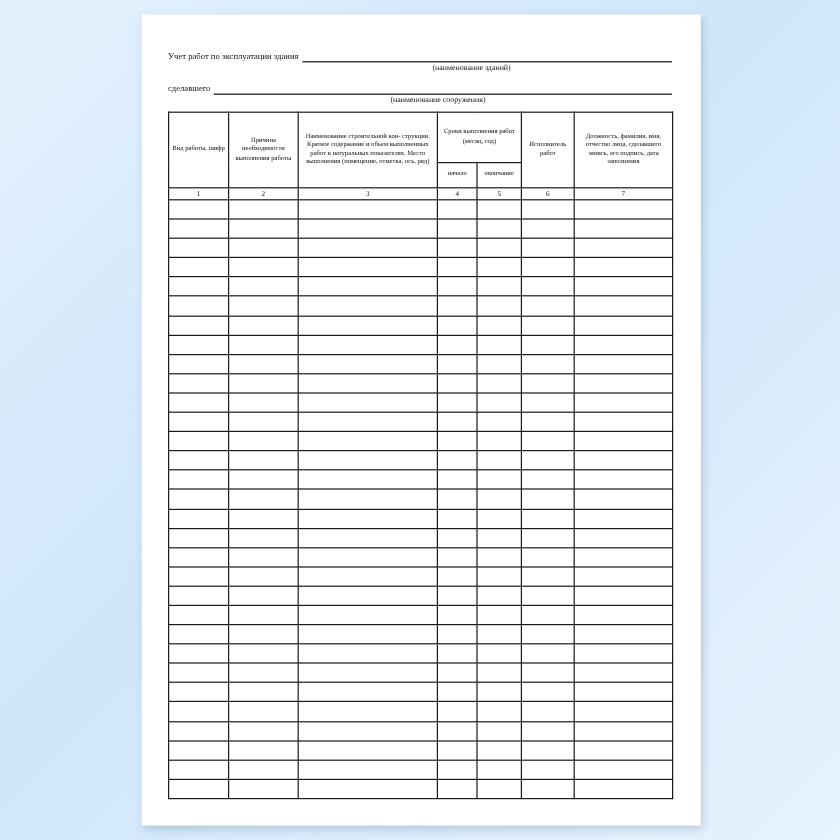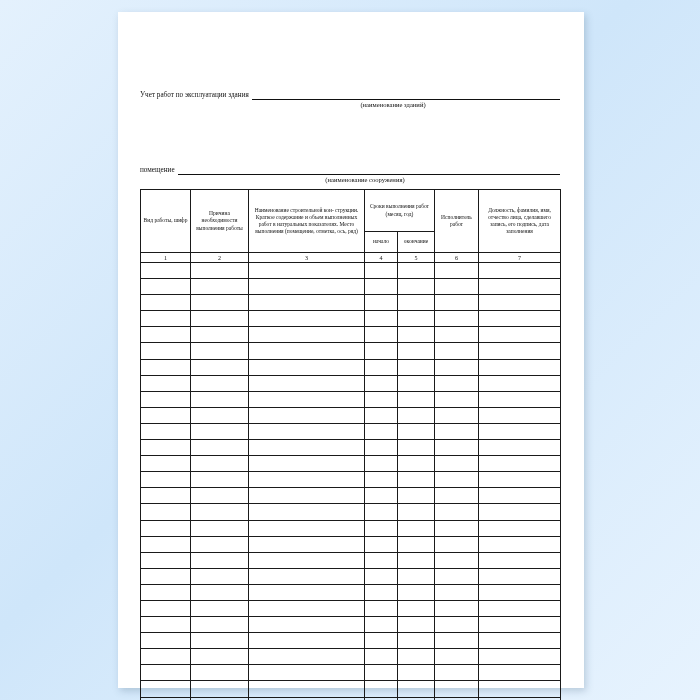--- a/index.html
+++ b/index.html
@@ -35,21 +35,20 @@
     top: 30px;
     width: 420px;
   }
   
   .hdr-line {
     display: flex;
     align-items: flex-end;
     font-size: 7.2px;
     color: #111;
     white-space: nowrap;
-    margin-top: 48px;
   }
   .hdr-label {
     font-size: 7.2px;
     line-height: 10px;
     padding-right: 3px;
   }
   .rule {
     flex: 1 1 auto;
     border-bottom: 1px solid #111;
     height: 9px;
@@ -114,21 +113,21 @@
 
       <div class="hdr-line">
         <span class="hdr-label">Учет работ по эксплуатации здания</span>
         <span class="rule"></span>
       </div>
       <div class="caption cap-offset1">(наименование зданий)</div>
 
       <div class="gap"></div>
 
       <div class="hdr-line">
-        <span class="hdr-label">помещение</span>
+        <span class="hdr-label">сделавшего</span>
         <span class="rule"></span>
       </div>
       <div class="caption cap-offset2">(наименование сооружения)</div>
 
       <table class="reg">
         <colgroup>
           <col class="c1">
             <col class="c2">
             <col class="c3">
             <col class="c4">

